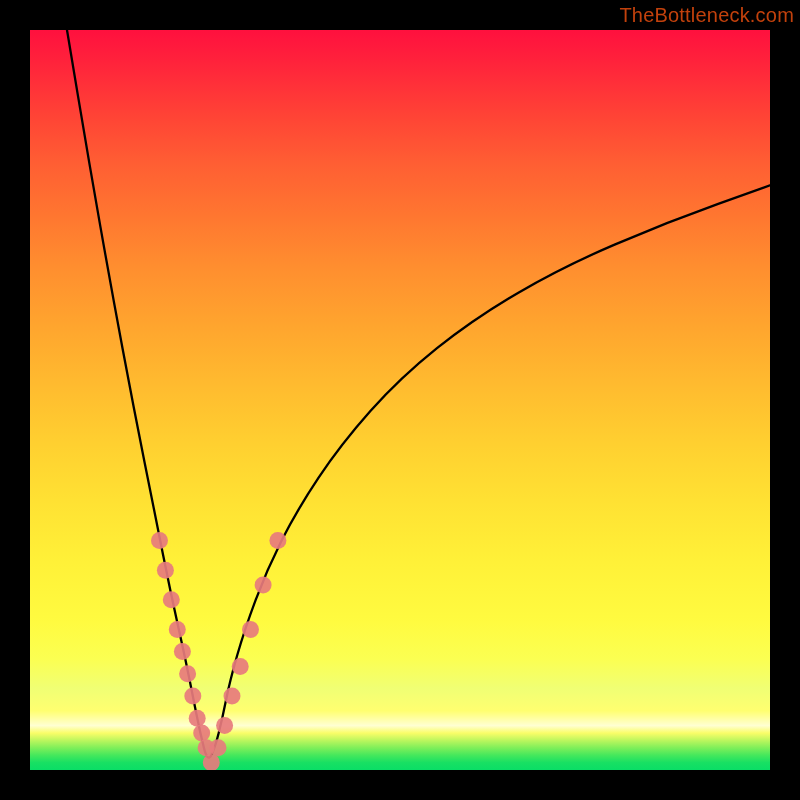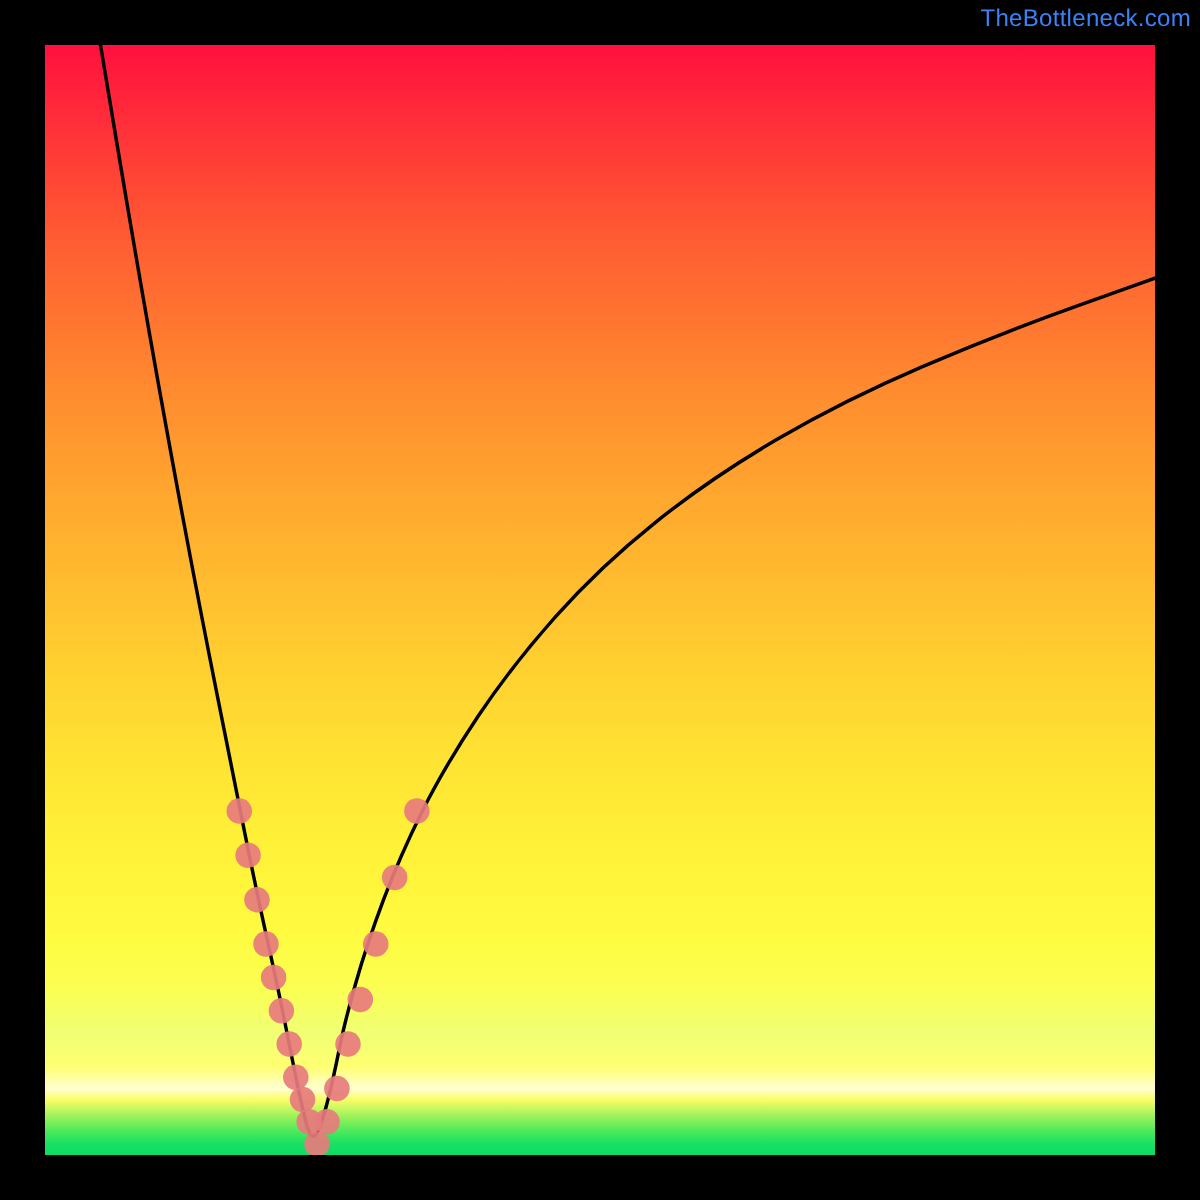--- a/index.html
+++ b/index.html
@@ -53,22 +53,22 @@
     left: 0;
     top: 0;
     width: 740px;
     height: 740px;
     display: block;
   }
   .watermark {
     position: absolute;
     top: 4px;
     right: 6px;
-    color: #3b82f6;
-    font-size: 16px;
+    color: #c2410c;
+    font-size: 20px;
     font-weight: 500;
     letter-spacing: 0.2px;
     user-select: none;
   }
 </style>
 </head>
 <body>
 
 <div class="frame">
   <div class="plot-area">

